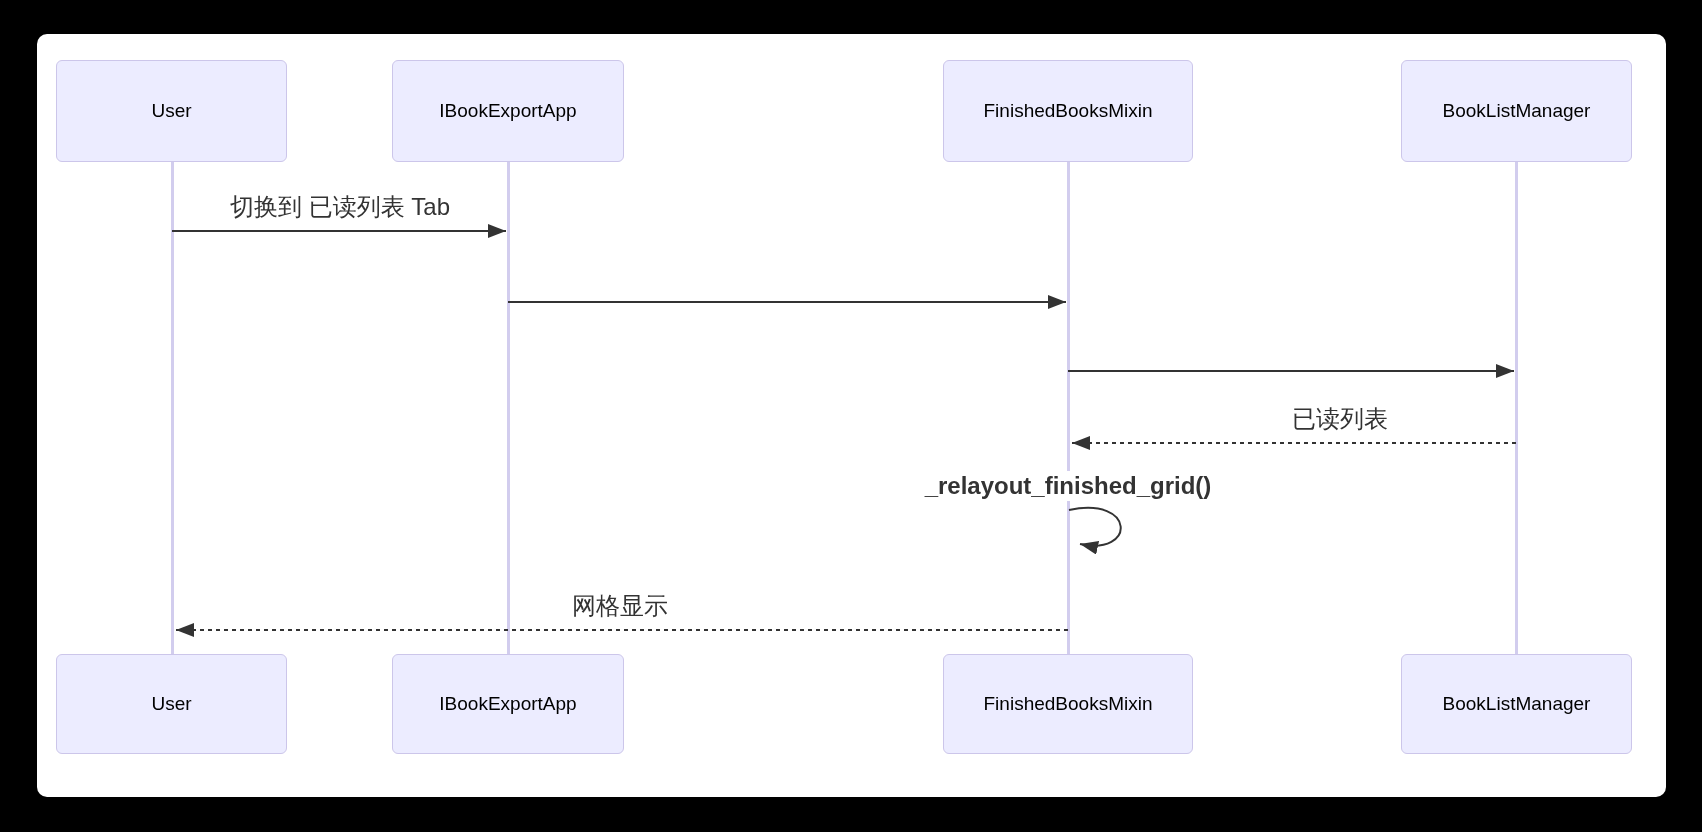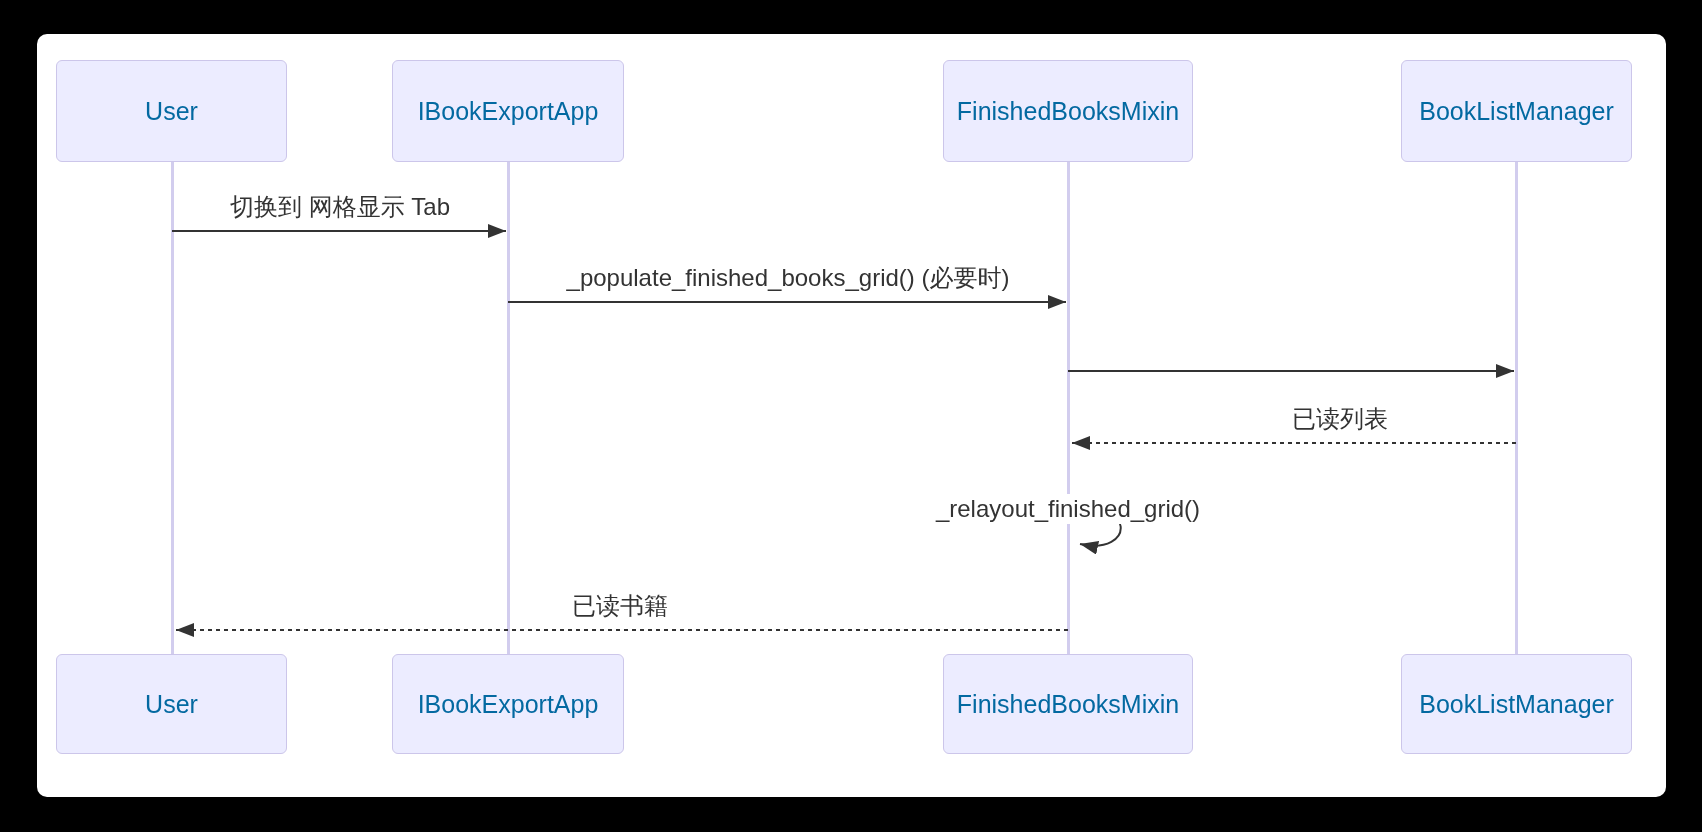--- a/index.html
+++ b/index.html
@@ -29,22 +29,22 @@
   }
   .actor-box {
     position: absolute;
     height: 102px;
     background: #ececff;
     border: 1.5px solid #ccc6ea;
     border-radius: 6px;
     display: flex;
     align-items: center;
     justify-content: center;
-    font-size: 25px;
-    color: #0369a1;
+    font-size: 19px;
+    color: #000000;
   }
   .actor-box.bottom { height: 100px; }
   .msg-label {
     position: absolute;
     transform: translateX(-50%);
     white-space: nowrap;
     font-size: 24px;
     color: #333333;
     line-height: 30px;
     height: 30px;
@@ -102,20 +102,19 @@
     <div class="actor-box bottom" style="left:355px; top:620px; width:232px;">
       <span>IBookExportApp</span>
     </div>
     <div class="actor-box bottom" style="left:906px; top:620px; width:250px;">
       <span>FinishedBooksMixin</span>
     </div>
     <div class="actor-box bottom" style="left:1364px; top:620px; width:231px;">
       <span>BookListManager</span>
     </div>
 
-    <div class="msg-label" style="left:303px;  top:158px;">切换到 网格显示 Tab</div>
-    <div class="msg-label" style="left:751px;  top:229px;">_populate_finished_books_grid() (必要时)</div>
+    <div class="msg-label" style="left:303px;  top:158px;">切换到 已读列表 Tab</div>
     <div class="msg-label" style="left:1255px; top:370px;margin-left:48px;">已读列表</div>
-    <div class="msg-label" style="left:1031px; top:460px;">_relayout_finished_grid()</div>
-    <div class="msg-label" style="left:583px;  top:557px;">已读书籍</div>
+    <div class="msg-label" style="left:1031px; top:437px;font-weight:bold;">_relayout_finished_grid()</div>
+    <div class="msg-label" style="left:583px;  top:557px;">网格显示</div>
 
   </div>
 </div>
 
 </body></html>

